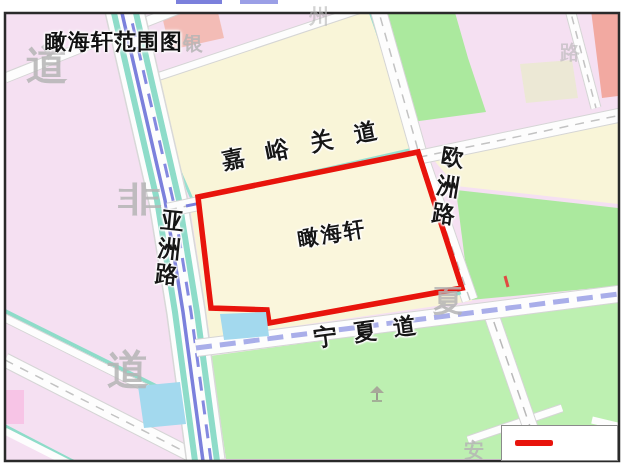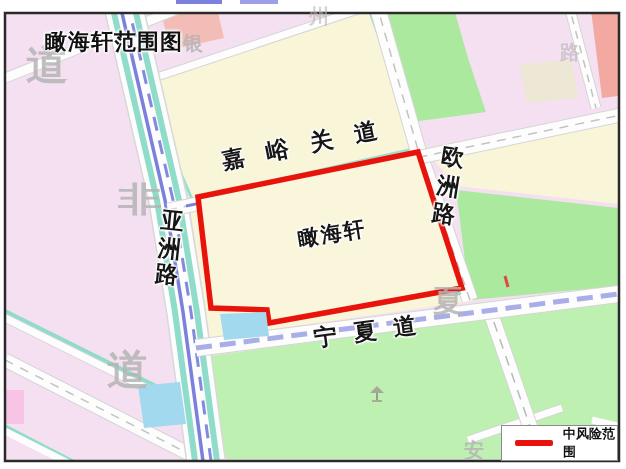--- a/index.html
+++ b/index.html
@@ -152,16 +152,15 @@
   <div class="lbl vert" style="left:164px;top:192px;font-size:23px;letter-spacing:26px;transform:rotate(6deg);transform-origin:center top;">亚洲路</div>
 
   <div class="lbl" style="left:314px;top:327px;font-size:23px;letter-spacing:17px;transform:rotate(-7.5deg);transform-origin:left center;">宁夏道</div>
 
   <div class="lbl" style="left:298px;top:228px;font-size:21px;letter-spacing:2px;transform:rotate(-9deg);transform-origin:left center;">瞰海轩</div>
 
   <div id="legend">
     <svg class="line" width="38" height="6">
       <rect x="0" y="0" width="38" height="6" rx="2" fill="#e8140c"></rect>
     </svg>
-    <span class="txt">中风险范围</span>
   </div>
 
 </div>
 
 </body></html>

